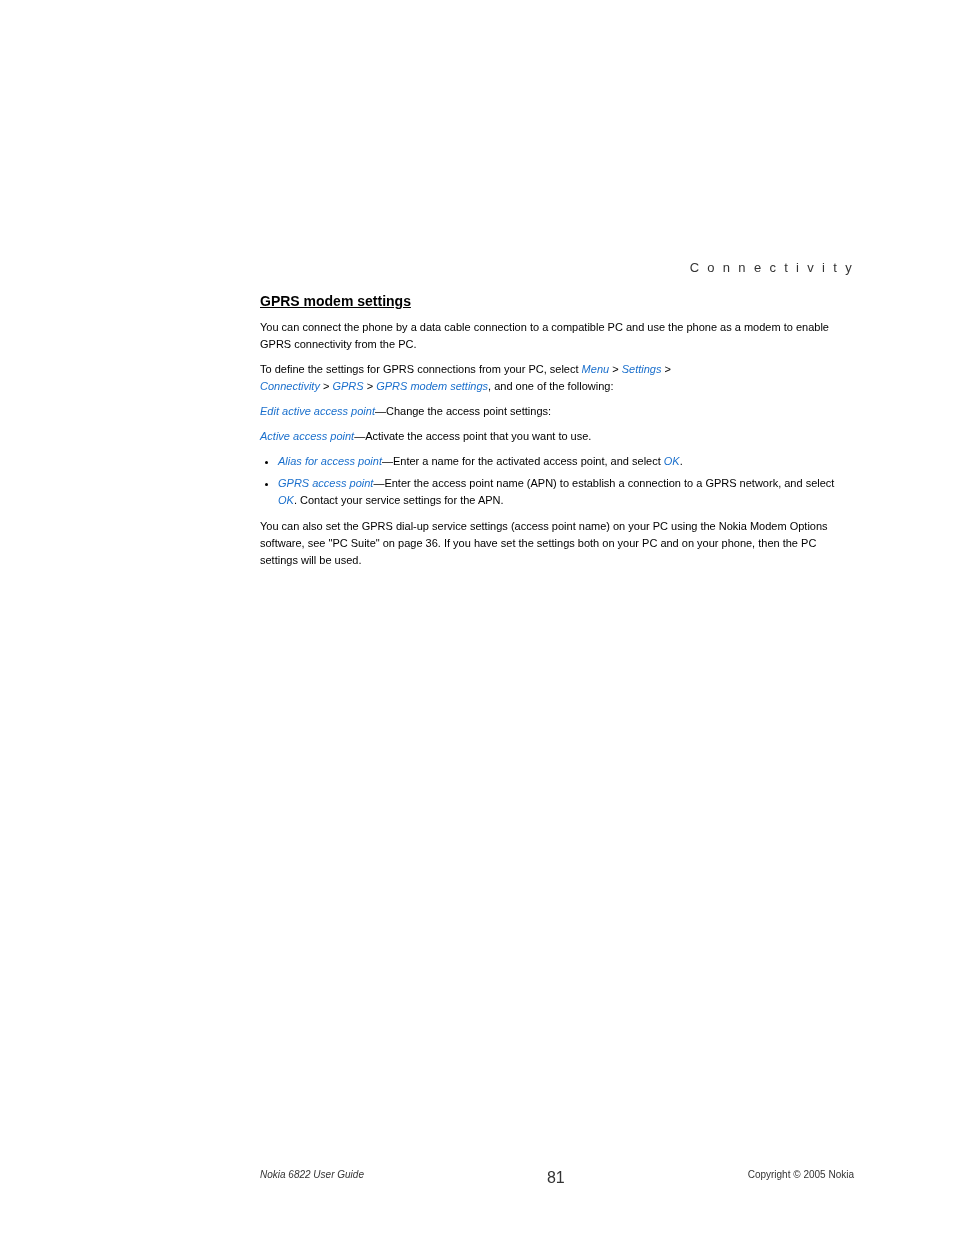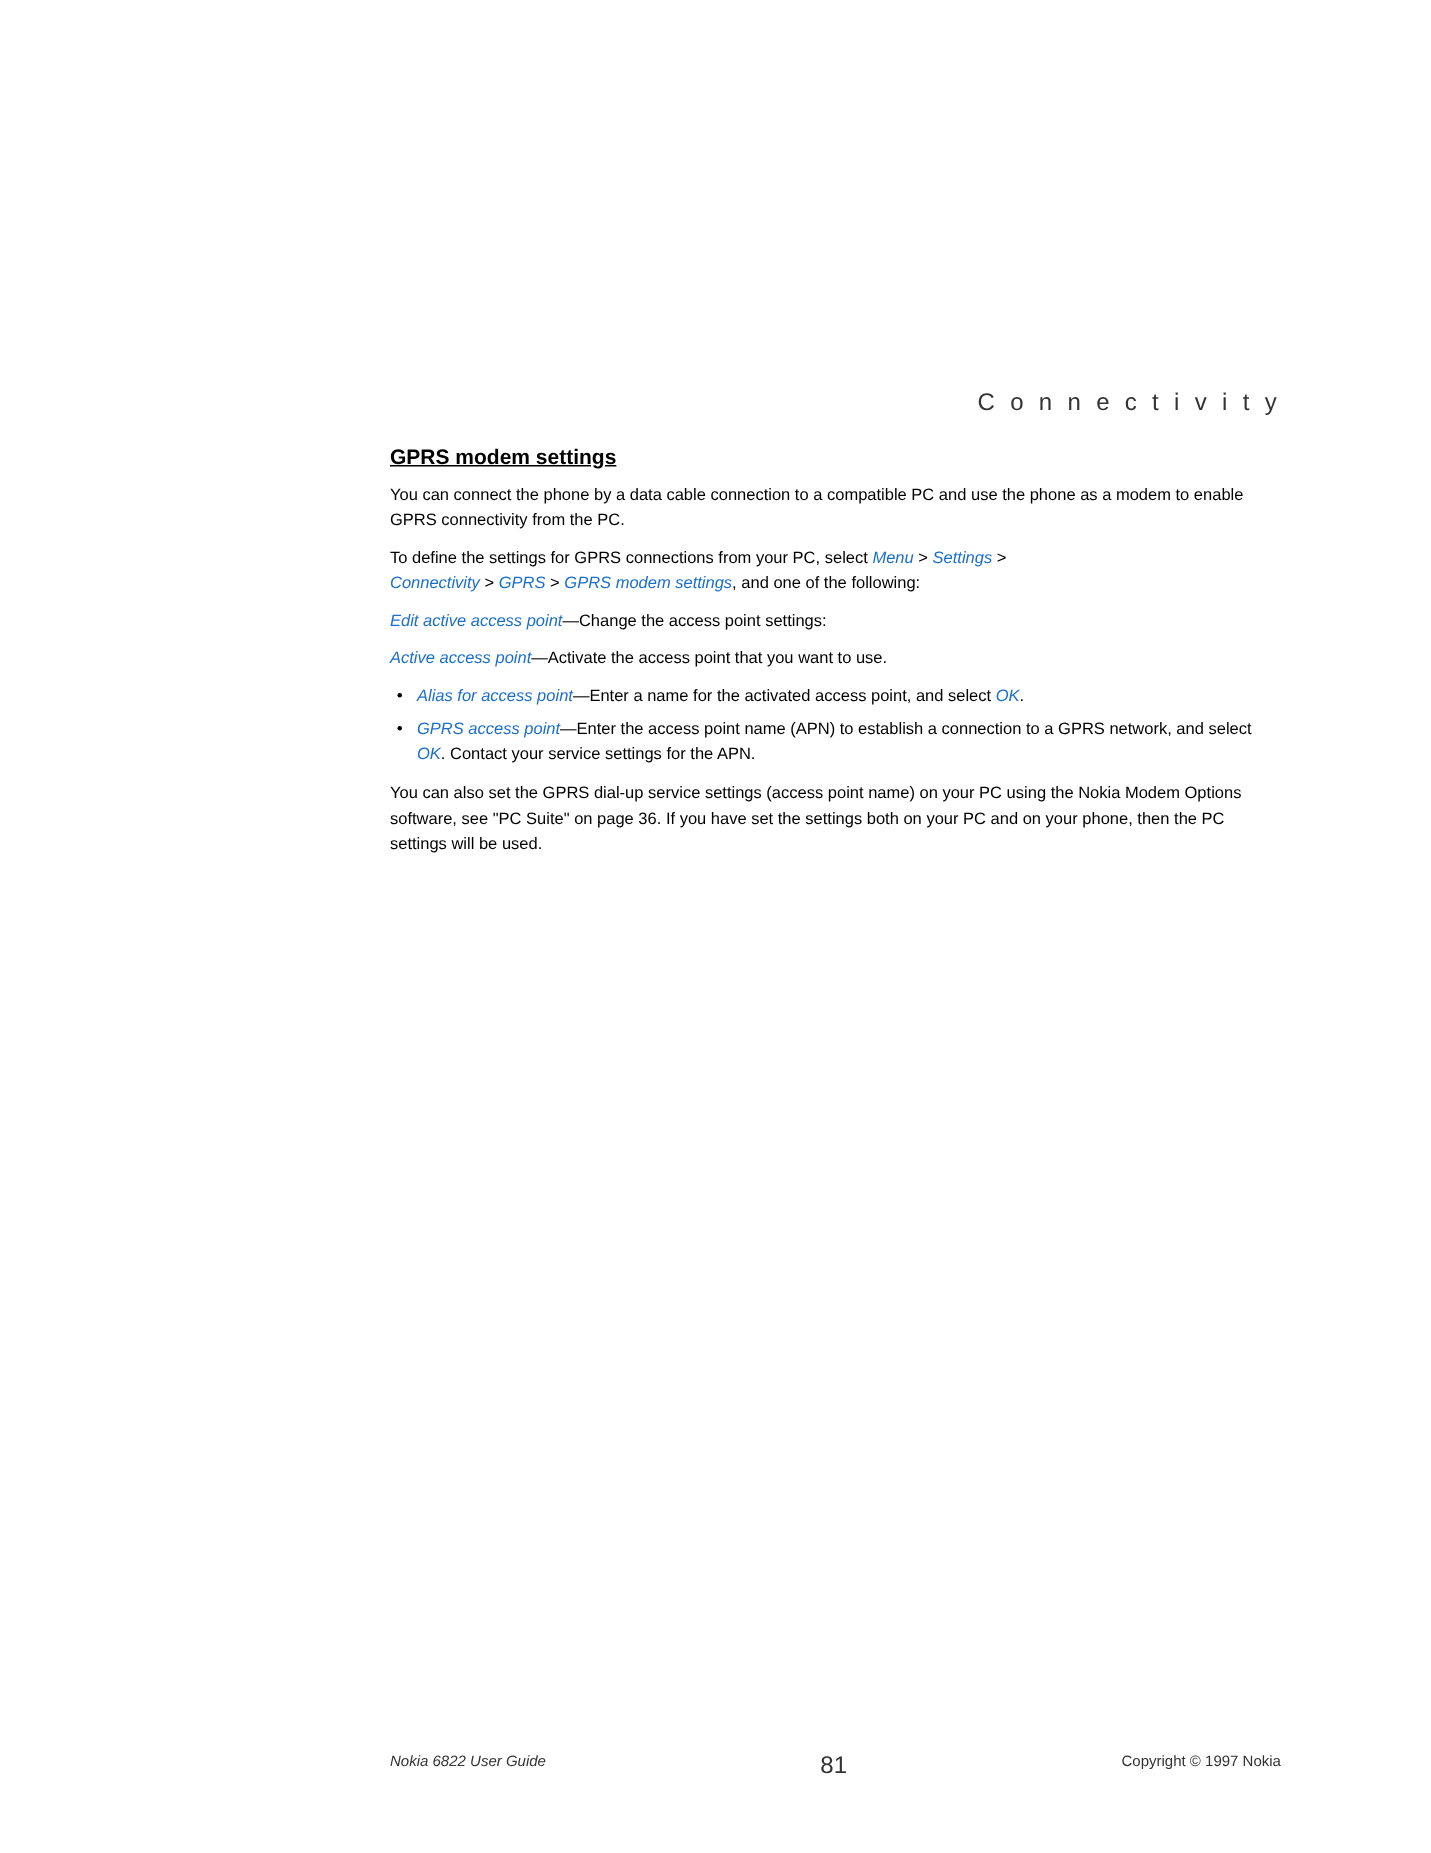--- a/index.html
+++ b/index.html
@@ -27,21 +27,21 @@
     .content-area {
       position: absolute;
       top: 260px;
       left: 260px;
       right: 100px;
       width: 594px;
     }
 
     .section-header-label {
       text-align: right;
-      font-size: 16px;
+      font-size: 13px;
       letter-spacing: 0.18em;
       color: #333333;
       margin-bottom: 18px;
       font-family: Arial, Helvetica, sans-serif;
     }
 
     .section-title {
       font-size: 14px;
       font-weight: bold;
       color: #000000;
@@ -141,16 +141,16 @@
       </li>
     </ul>
 
     <p class="body-text">You can also set the GPRS dial-up service settings (access point name) on your PC using the Nokia Modem Options software, see "PC Suite" on page 36. If you have set the settings both on your PC and on your phone, then the PC settings will be used.</p>
 
   </div>
 
   <div class="footer">
     <span class="footer-left">Nokia 6822 User Guide</span>
     <span class="footer-center">81</span>
-    <span class="footer-right">Copyright © 1997 Nokia</span>
+    <span class="footer-right">Copyright © 2005 Nokia</span>
   </div>
 
 </div>
 
 </body></html>

